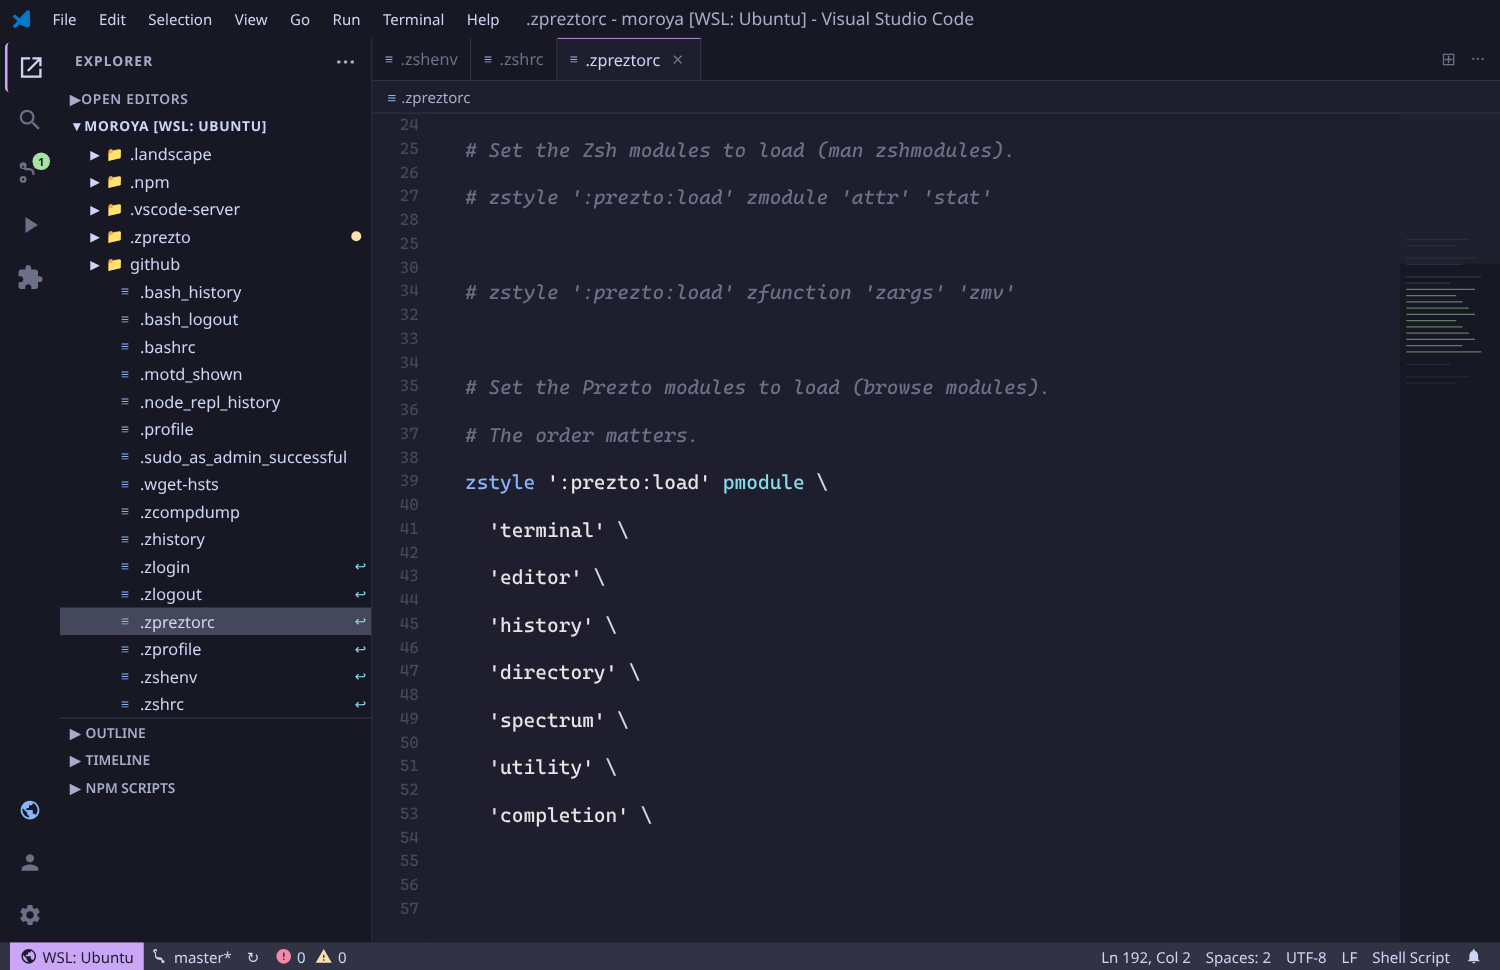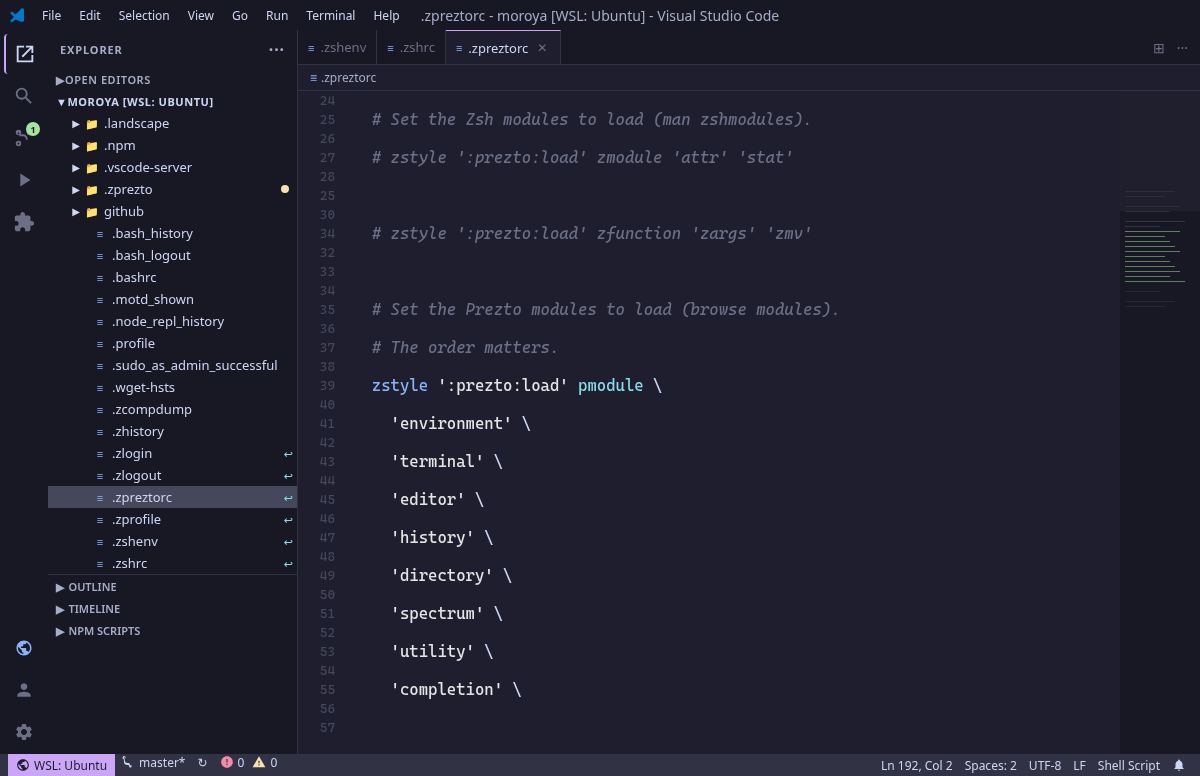--- a/index.html
+++ b/index.html
@@ -354,21 +354,21 @@
     }
     .status-item {
       display: flex;
       align-items: center;
       gap: 4px;
       padding: 0 6px;
       height: 16px;
       cursor: pointer;
       white-space: nowrap;
     }
-    .status-left { display: flex; align-items: flex-start; }
+    .status-left { display: flex; align-items: center; }
     .status-right { display: flex; align-items: center; margin-left: auto; }
     .status-wsl { background: #cba6f7; color: #1e1e2e; padding: 0 8px; height: 22px; display: flex; align-items: center; gap: 4px; cursor: pointer; }
   </style>
 </head>
 <body>
 
 <div id="title-bar">
 
   <svg width="16" height="16" viewBox="0 0 16 16">
     <path fill="#007ACC" d="M12 1L5.5 7.5 2 4.5 0 6l4 4-4 4 2 1.5 3.5-3L12 15l2-1V2z"></path>
@@ -655,21 +655,20 @@
       </div>
       <div id="code-content">
 <div><span class="cm">  # Set the Zsh modules to load (man zshmodules).</span></div>
 <div><span class="cm">  # zstyle ':prezto:load' zmodule 'attr' 'stat'</span></div>
 <div> </div>
 <div><span class="cm">  # zstyle ':prezto:load' zfunction 'zargs' 'zmv'</span></div>
 <div> </div>
 <div><span class="cm">  # Set the Prezto modules to load (browse modules).</span></div>
 <div><span class="cm">  # The order matters.</span></div>
 <div>  <span class="fn">zstyle</span> <span class="st">':prezto:load'</span> <span class="kw">pmodule</span> \</div>
-<div>    <span class="st">'environment'</span> \</div>
 <div>    <span class="st">'terminal'</span> \</div>
 <div>    <span class="st">'editor'</span> \</div>
 <div>    <span class="st">'history'</span> \</div>
 <div>    <span class="st">'directory'</span> \</div>
 <div>    <span class="st">'spectrum'</span> \</div>
 <div>    <span class="st">'utility'</span> \</div>
 <div>    <span class="st">'completion'</span> \</div>
 
 
 

